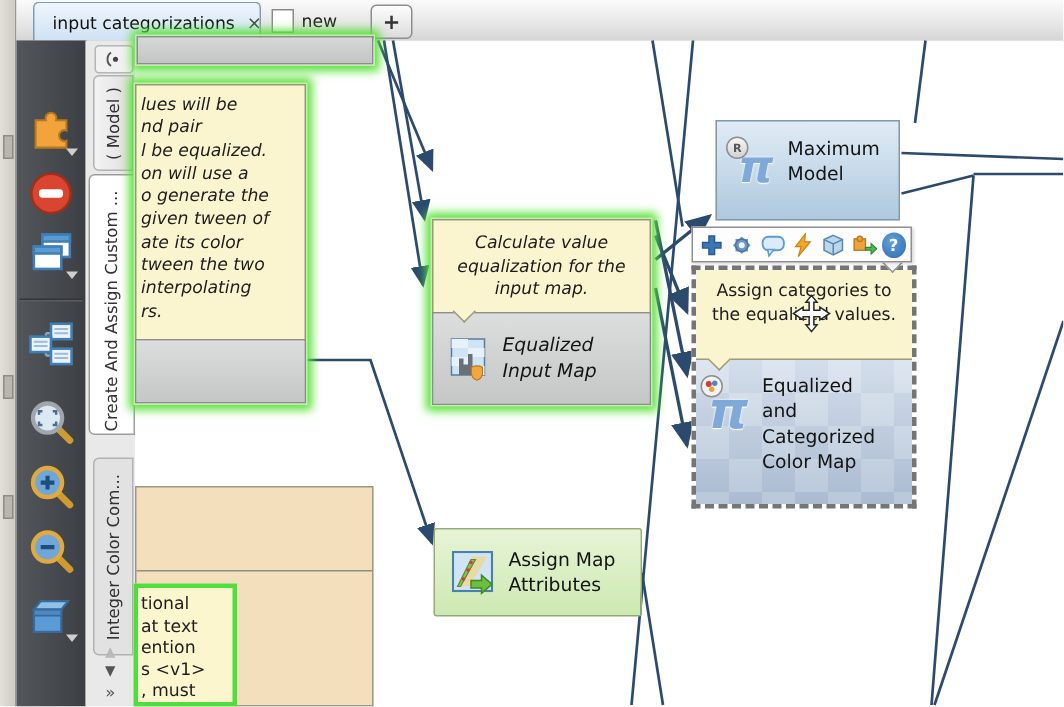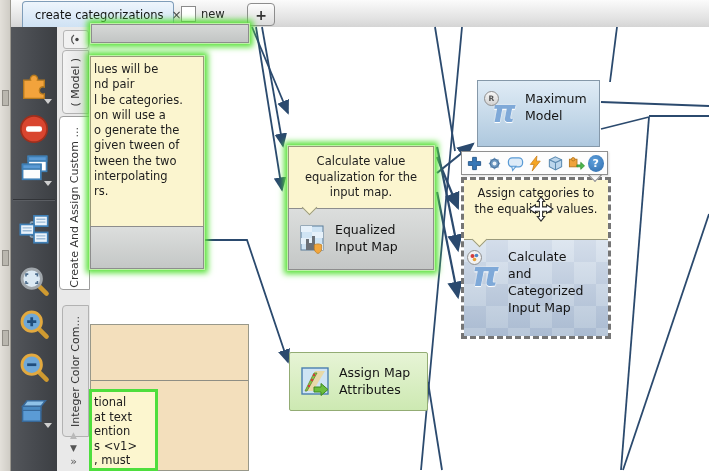--- a/index.html
+++ b/index.html
@@ -46,21 +46,21 @@
   #vtab-active{left:2px;top:89px;width:31px;height:174px;background:#fff;border-color:#9d9d9d;justify-content:space-between;padding:10px 0 6px;}
   #vtab-inactive{left:5px;top:278px;width:27px;height:132px;background:#e2e2e2;justify-content:center;}
   #collapse-btn{left:6px;top:3px;width:24px;height:17px;background:#f1f1f1;border:1px solid #b5b5b5;border-radius:3px;
                 display:flex;align-items:center;justify-content:center;position:absolute;}
   .scroller{position:absolute;left:0;width:33px;text-align:center;font-size:9px;color:#555;line-height:10px;}
 
   
   #canvas{left:90px;top:27px;width:619px;height:444px;background:#fff;overflow:hidden;}
   #wires{position:absolute;left:0;top:0;width:709px;height:471px;pointer-events:none;}
 
-  .glow{box-shadow:0 0 0 1px #bdf2a6,0 0 6px 4px #58e138;}
+  .glow{box-shadow:0 0 0 1px #bdf2a6,0 0 6px 4px #58e138;font-style:italic;}
   .note{background:#fbf5cf;border:1px solid #99997a;box-sizing:border-box;font-size:11.5px;color:#1d1d1d;}
   .notetxt{line-height:15.3px;display:block;white-space:nowrap;}
   .graybody{background:linear-gradient(#dcdedd,#c4c7c6);border:1px solid #8d8d8d;border-top:none;box-sizing:border-box;}
   .nodelabel{font-size:12.5px;line-height:17px;color:#141414;}
   .tail{position:absolute;width:10px;height:10px;background:#fbf5cf;transform:rotate(45deg);
         border-right:1px solid #9a9a7c;border-bottom:1px solid #9a9a7c;z-index:3;}
 
   .checker-blue{background-color:#c7d4e4;
      background-image:linear-gradient(rgba(255,255,255,.35),rgba(40,70,110,.12)),
        repeating-conic-gradient(#bccbdf 0% 25%,#ccd9e8 0% 50%);
@@ -96,21 +96,21 @@
   <div class="edge-tick" style="top:250px;"></div>
   <div class="edge-tick" style="top:330px;"></div>
 </div>
 
 <div class="abs" id="tab-bar">
   <div id="tab-active">
     <svg width="13" height="13">
       <rect x="0.5" y="0.5" width="12" height="12" fill="#f5f5f5" stroke="#8a8a8a"></rect>
       <path d="M0 4.5h13M0 8.5h13M4.5 0v13M8.5 0v13" stroke="#aaa" stroke-width="1" stroke-dasharray="1 1" fill="none"></path>
     </svg>
-    <span class="lbl">create categorizations</span>
+    <span class="lbl">input categorizations</span>
     <span id="tab-close">×</span>
   </div>
   <div id="tab-new">
     <span class="page-icon"></span>
     <span class="lbl">new</span>
   </div>
   <div id="tab-add">+</div>
 </div>
 
 <div class="abs" id="tool-col">
@@ -238,24 +238,25 @@
     <path d="M437 192 L458 297" marker-end="url(#arr)" stroke-width="2.2"></path>
   </g>
 </svg>
 
 <div class="abs glow" style="left:91px;top:24px;width:156px;height:17px;background:linear-gradient(#d6d8d7,#c2c5c4);border:1px solid #8d8d8d;"></div>
 
 <div class="abs glow" style="left:90px;top:56px;width:114px;height:213px;">
   <div class="note" style="position:absolute;left:0;top:0;width:114px;height:170px;padding:5px 0 0 3px;overflow:hidden;border-bottom:none;">
     <span class="notetxt">lues will be</span>
     <span class="notetxt">nd pair</span>
-    <span class="notetxt">l be categories.</span>
+    <span class="notetxt">l be equalized.</span>
     <span class="notetxt">on will use a</span>
     <span class="notetxt">o generate the</span>
     <span class="notetxt">given tween of</span>
+    <span class="notetxt">ate its color</span>
     <span class="notetxt">tween the two</span>
     <span class="notetxt">interpolating</span>
     <span class="notetxt">rs.</span>
   </div>
   <div class="graybody" style="position:absolute;left:0;top:170px;width:114px;height:43px;border-top:1px solid #8d8d8d;"></div>
 </div>
 
 <div class="abs glow" style="left:288px;top:102px;width:146px;height:124px;margin-top:44px;">
   <div class="note" style="position:absolute;left:0;top:0;width:146px;height:62px;text-align:center;padding-top:7px;border-bottom:none;">
     <span style="line-height:15.5px;display:inline-block;width:130px;">Calculate value equalization for the input map.</span>
@@ -330,21 +331,21 @@
   <div class="tail" style="left:10px;top:54px;"></div>
   <div class="checker-blue" style="position:absolute;left:0;top:60px;width:144px;height:96px;">
     <span class="pi" style="position:absolute;left:8px;top:14px;font-size:34px;">π</span>
     <span class="badge" style="left:3px;top:10px;background:#f2f2f2;">
       <svg width="9" height="9" style="margin-top:2px;">
           <circle cx="2.5" cy="3" r="2" fill="#d43b3b"></circle>
           <circle cx="6.5" cy="2.5" r="1.8" fill="#4a86c8"></circle>
           <circle cx="4.5" cy="6.5" r="1.8" fill="#e8a23a"></circle>
         </svg>
     </span>
-    <div class="nodelabel" style="position:absolute;left:44px;top:8px;width:82px;">Calculate and Categorized Input Map</div>
+    <div class="nodelabel" style="position:absolute;left:44px;top:8px;width:82px;">Equalized and Categorized Color Map</div>
   </div>
 </div>
 
 <svg class="abs" style="left:528px;top:196px;z-index:9;" width="26" height="26" viewBox="0 0 28 28">
   <path d="M14 1 L18 6 H15.7 V11.7 H20 V9.4 L27 14 L20 18.6 V16.3 H15.7 V22 H18 L14 27 L10 22 H12.3 V16.3 H8 V18.6 L1 14 L8 9.4 V11.7 H12.3 V6 H10 Z" fill="#fff" stroke="#2a2a2a" stroke-width="1.1"></path>
 </svg>
 
 <div class="abs" id="green-node" style="left:289px;top:352px;width:139px;height:59px;">
   <svg style="position:absolute;left:11px;top:14px;" width="30" height="30">
     <rect x="1" y="1" width="26" height="26" fill="#cfe4f4" stroke="#4a7fb0" stroke-width="1.4"></rect>

